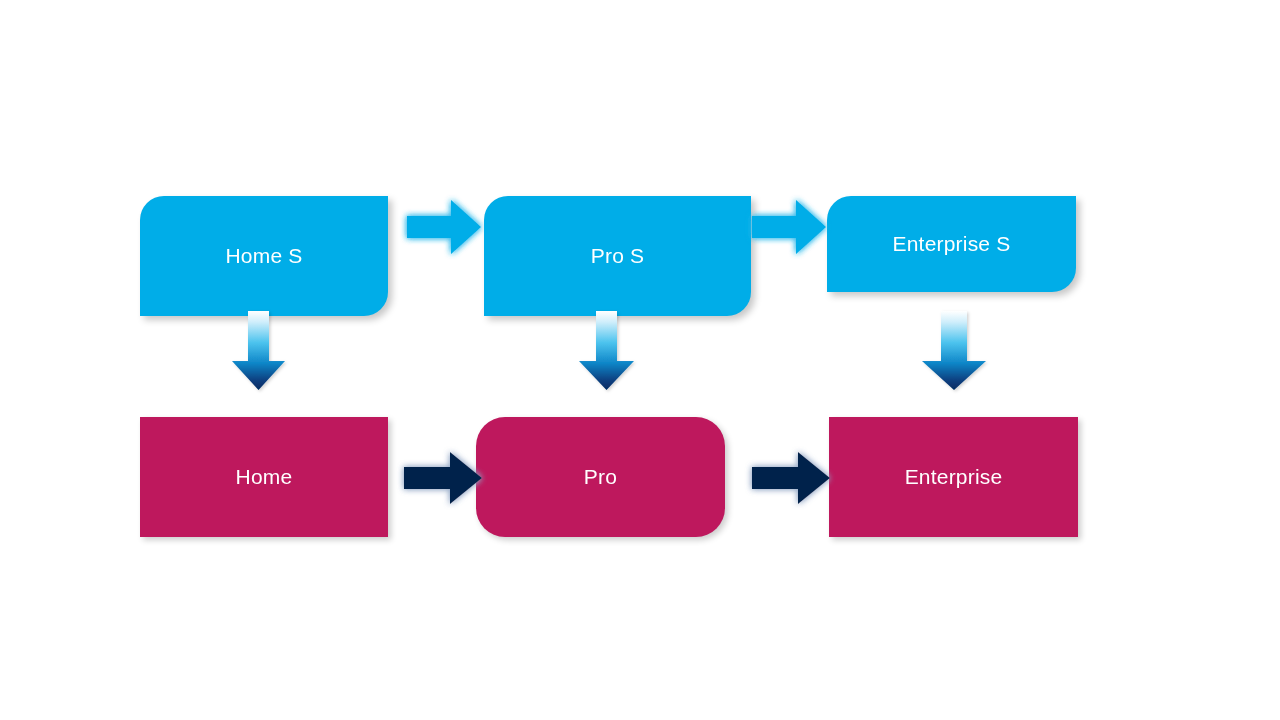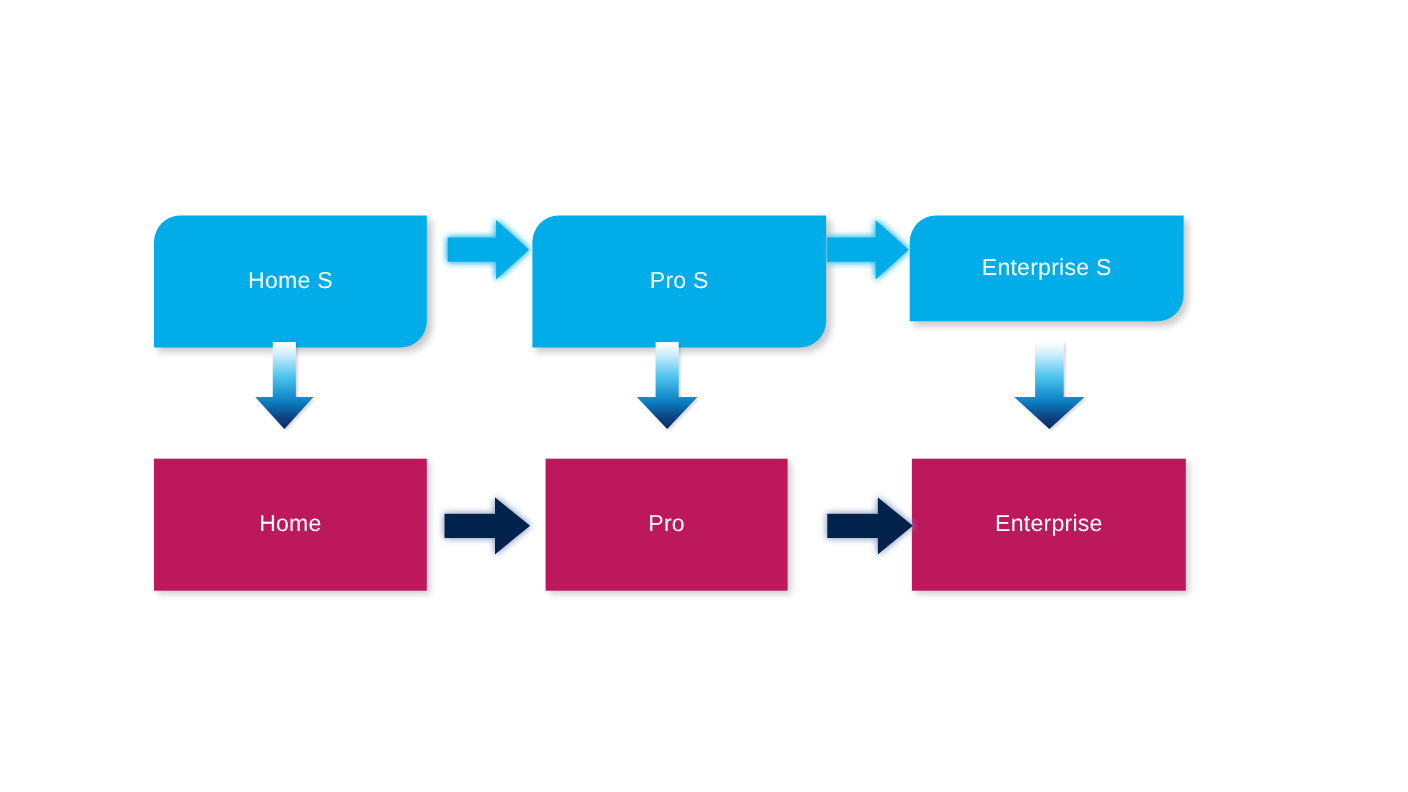--- a/index.html
+++ b/index.html
@@ -147,21 +147,21 @@
   <div class="arrow" id="arrow-enterprise-s-to-enterprise" style="left: 922px; top: 311px;">
     <svg viewBox="0 0 64 79" width="64" height="79">
       <polygon points="19,0 45,0 45,50 64,50 32,79 0,50 19,50" fill="url(#gradDown)" filter="url(#softShadowDown)"></polygon>
     </svg>
   </div>
 
   <div class="node node-bottom" id="node-home" style="left: 140px; top: 417px; width: 248px; height: 120px;">
     <span class="node-label">Home</span>
   </div>
 
-  <div class="node node-bottom" id="node-pro" style="left: 496px; top: 417px; width: 220px; height: 120px;">
+  <div class="node node-bottom" id="node-pro" style="left: 476px; top: 417px; width: 249px; height: 120px; border-radius: 29px;">
     <span class="node-label">Pro</span>
   </div>
 
   <div class="node node-bottom" id="node-enterprise" style="left: 829px; top: 417px; width: 249px; height: 120px;">
     <span class="node-label">Enterprise</span>
   </div>
 
   <div class="arrow" id="arrow-home-to-pro" style="left: 404px; top: 452px;">
     <svg viewBox="0 0 78 52" width="78" height="52">
       <polygon points="0,15 46,15 46,0 78,26 46,52 46,37 0,37" fill="#04224c" filter="url(#glowNavy)"></polygon>

